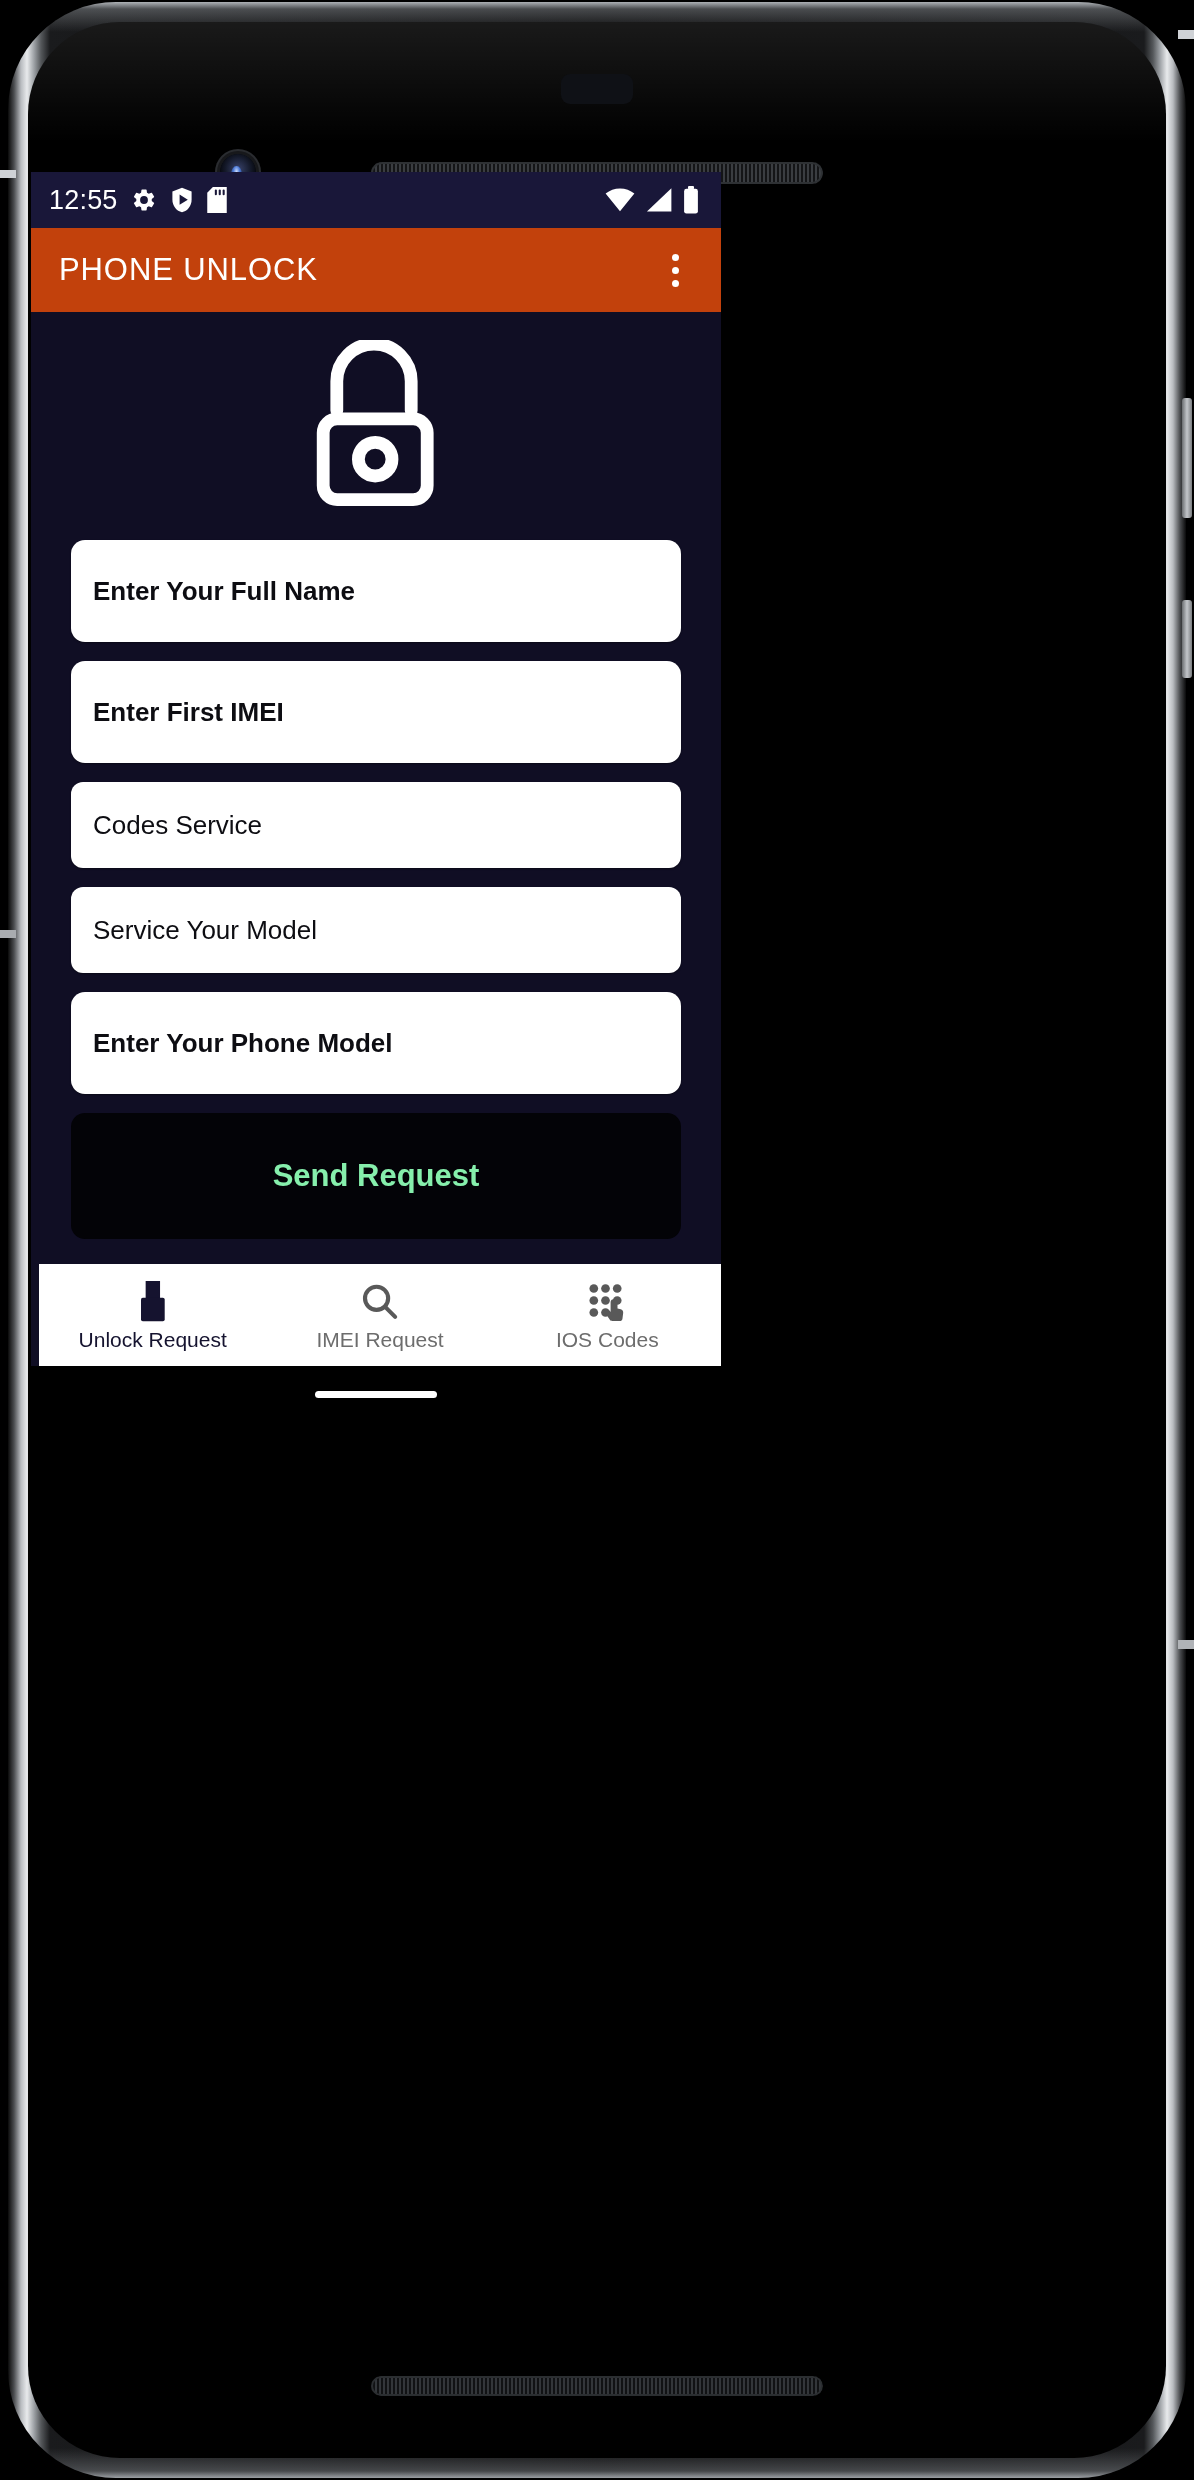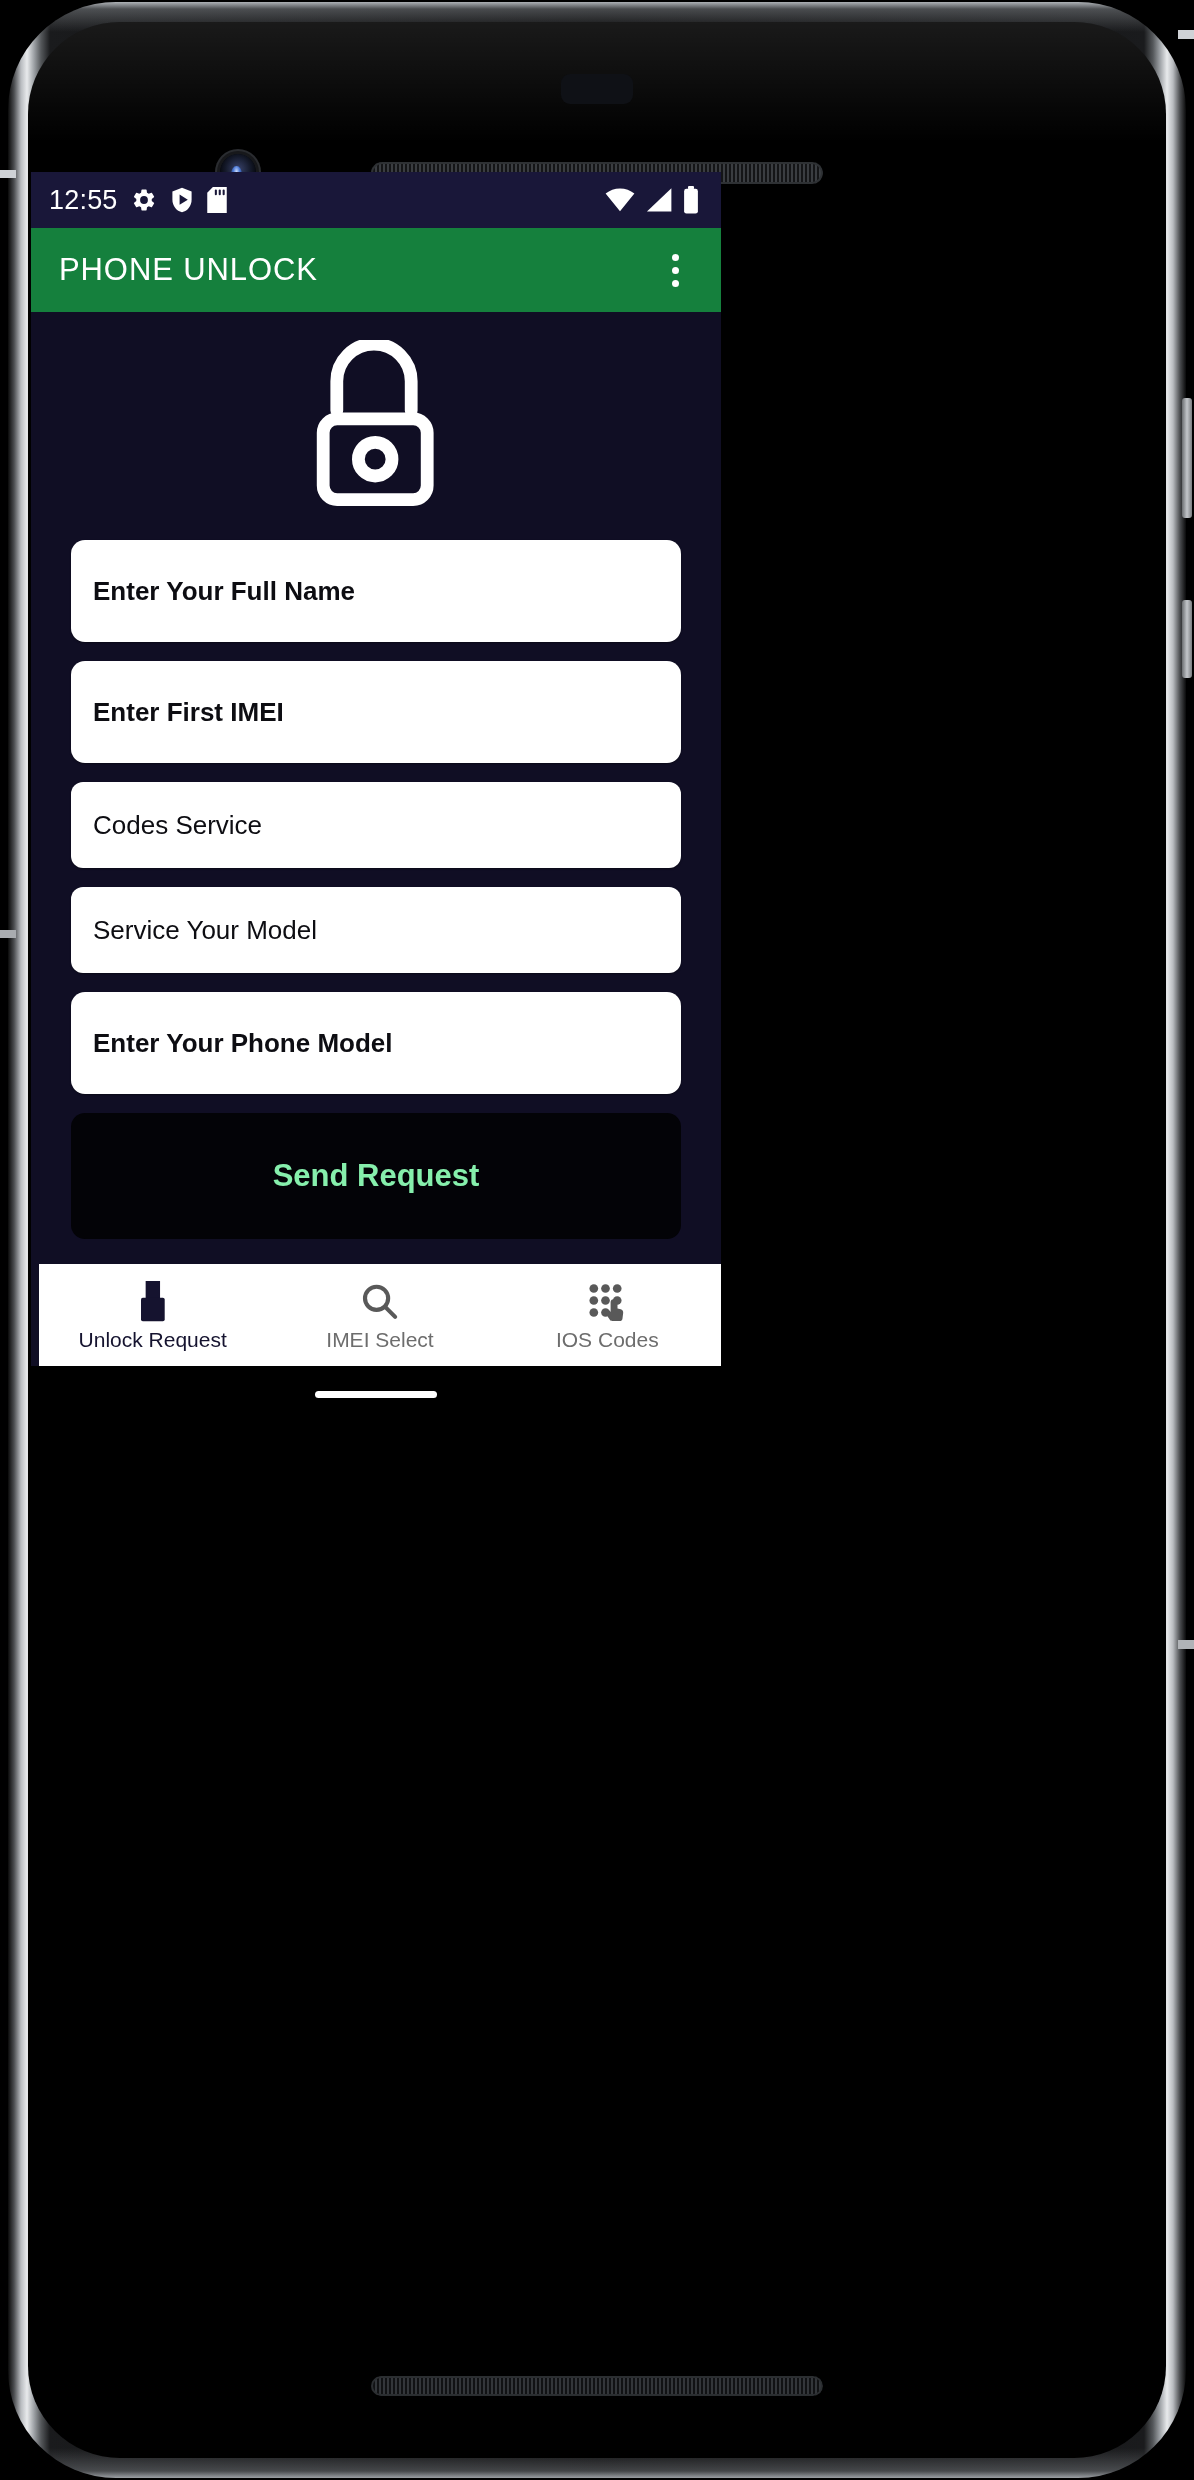--- a/index.html
+++ b/index.html
@@ -184,21 +184,21 @@
   }
 
   .ico { display: block; }
 
   
   .appbar {
     height: 84px;
     display: flex;
     align-items: center;
     padding: 0 24px 0 28px;
-    background: #15803d;
+    background: #c2410c;
     text-align: center;
   }
   .appbar-title {
     color: #ffffff;
     font-size: 31px;
     font-weight: 400;
     letter-spacing: .9px;
     font-family: "Liberation Sans", sans-serif;
   }
   .overflow-btn {
@@ -437,21 +437,21 @@
         <span class="nav-label">Unlock Request</span>
       </div>
 
       <div class="navitem">
         <span class="navicon">
           <svg width="40" height="42" viewBox="0 0 28 28" fill="none" stroke="#595959" stroke-width="2.9" stroke-linecap="round">
             <circle cx="11.6" cy="11.4" r="8.1"></circle>
             <line x1="17.6" y1="17.4" x2="24.6" y2="24.4"></line>
           </svg>
         </span>
-        <span class="nav-label">IMEI Select</span>
+        <span class="nav-label">IMEI Request</span>
       </div>
 
       <div class="navitem">
         <span class="navicon">
           <svg width="42" height="42" viewBox="0 0 28 28" fill="#595959">
             <circle cx="5.2" cy="5.0" r="2.9"></circle>
             <circle cx="13.0" cy="5.0" r="2.9"></circle>
             <circle cx="20.8" cy="5.0" r="2.9"></circle>
             <circle cx="5.2" cy="13.0" r="2.9"></circle>
             <circle cx="13.0" cy="13.0" r="2.9"></circle>

